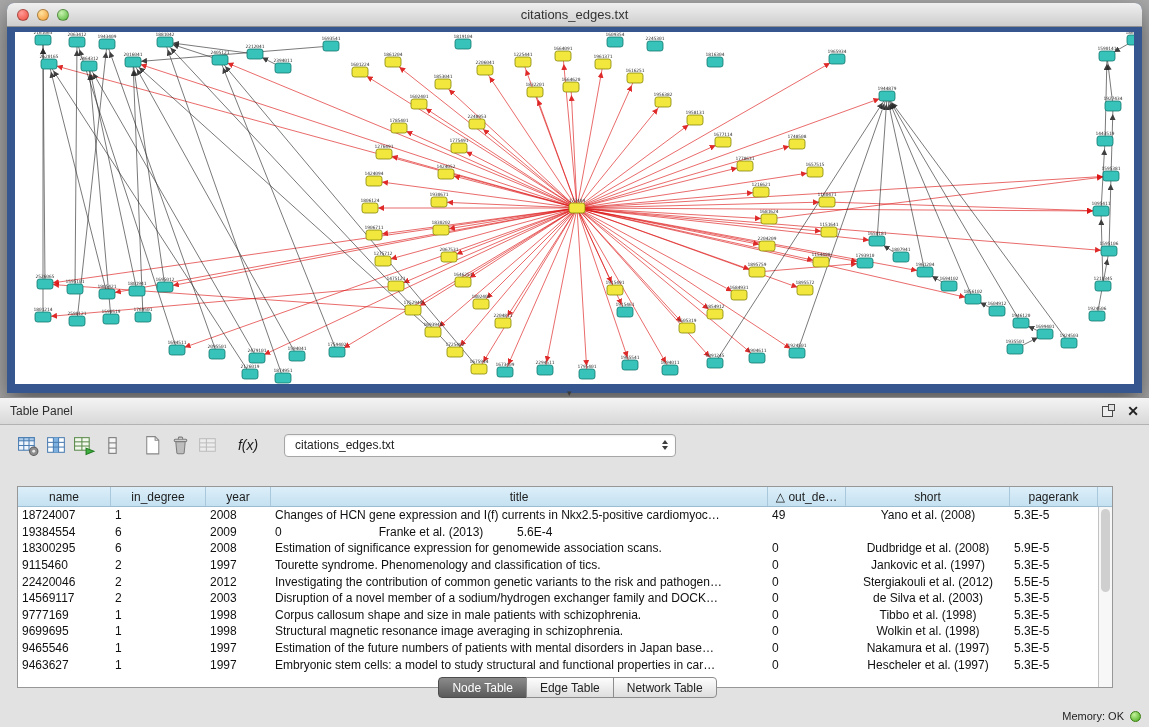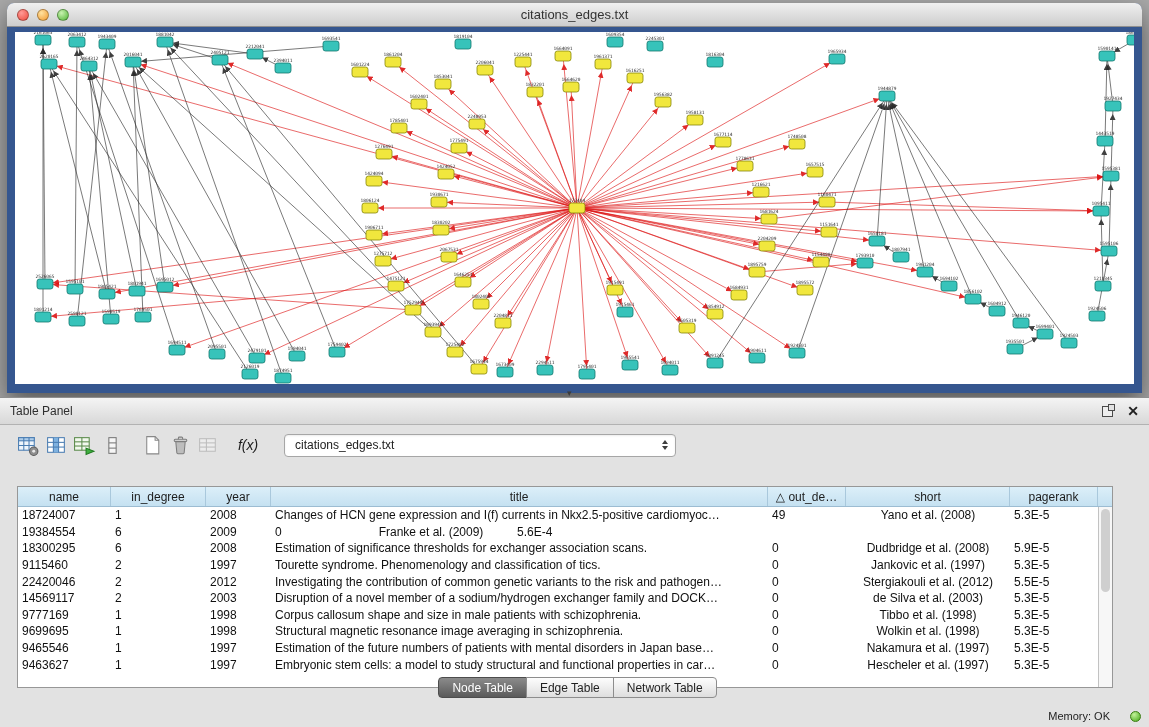--- a/index.html
+++ b/index.html
@@ -63,21 +63,21 @@
   .vscroll{position:absolute;right:0;top:0;bottom:0;width:14px;border-left:1px solid #c2c2c2;background:#f7f7f7}
   .vthumb{position:absolute;left:2px;right:2px;top:2px;height:46%;border-radius:5px;background:#cfcfcf}
 
   .tabs{position:absolute;left:0;top:279px;width:100%;display:flex;justify-content:center}
   .tab{height:21px;padding:0 13px;font-size:12px;color:#1f1f1f;background:linear-gradient(#fdfdfd,#dedede);
        border:1px solid #8d8d8d;margin-left:-1px;display:flex;align-items:center}
   .tab:first-child{border-radius:4px 0 0 4px;margin-left:6px}
   .tab:last-child{border-radius:0 4px 4px 0}
   .tab.active{background:linear-gradient(#8b8b8b,#5a5a5a);color:#fff;border-color:#4d4d4d}
 
-  .statusbar{position:absolute;right:8px;bottom:5px;display:flex;align-items:center;gap:20px}
+  .statusbar{position:absolute;right:8px;bottom:5px;display:flex;align-items:center;gap:6px}
   .status-text{font-size:11px;color:#1e1e1e}
   .led{width:11px;height:11px;border-radius:50%;border:1px solid #3a7d12;
        background:radial-gradient(circle at 35% 30%,#c2f29a,#46a818)}
 </style>
 </head>
 <body>
 
 <div class="window">
   <div class="titlebar">
     <span class="traffic">
@@ -775,28 +775,28 @@
             <div class="cell c3">Changes of HCN gene expression and I(f) currents in Nkx2.5-positive cardiomyoc…</div>
             <div class="cell c4">49</div>
             <div class="cell c5">Yano et al. (2008)</div>
             <div class="cell c6">5.3E-5</div>
           </div>
           <div class="trow">
             <div class="cell c0">19384554</div>
             <div class="cell c1">6</div>
             <div class="cell c2">2009</div>
             <div class="cell c4">0</div>
-            <div class="cell c5">Franke et al. (2009)</div>
+            <div class="cell c5">Franke et al. (2013)</div>
             <div class="cell c6">5.6E-4</div>
           </div>
           <div class="trow">
             <div class="cell c0">18300295</div>
             <div class="cell c1">6</div>
             <div class="cell c2">2008</div>
-            <div class="cell c3">Estimation of significance thresholds for exchanger association scans.</div>
+            <div class="cell c3">Estimation of significance expression for genomewide association scans.</div>
             <div class="cell c4">0</div>
             <div class="cell c5">Dudbridge et al. (2008)</div>
             <div class="cell c6">5.9E-5</div>
           </div>
           <div class="trow">
             <div class="cell c0">9115460</div>
             <div class="cell c1">2</div>
             <div class="cell c2">1997</div>
             <div class="cell c3">Tourette syndrome. Phenomenology and classification of tics.</div>
             <div class="cell c4">0</div>

